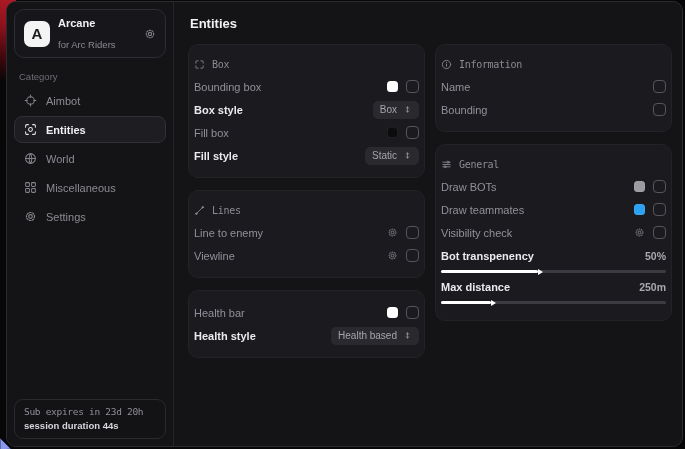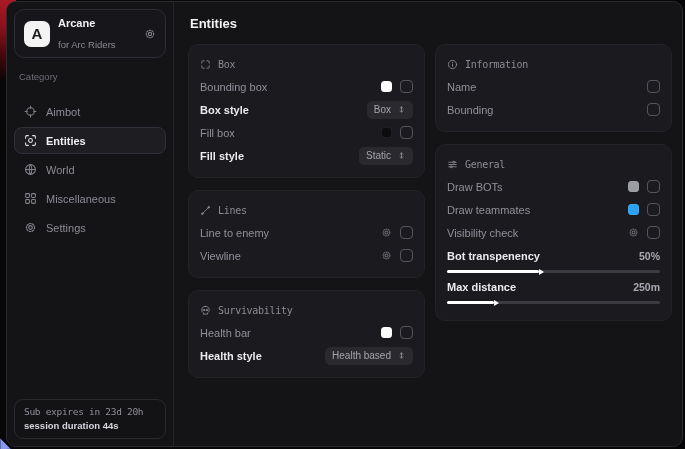--- a/index.html
+++ b/index.html
@@ -28,40 +28,40 @@
     border:1px solid #2d2d34; border-radius:10px; background:#17171b;
   }
   .logo {
     width:26px; height:26px; border-radius:7px; background:#f4f4f5; color:#1b1b1e;
     font-weight:700; font-size:15px; display:flex; align-items:center; justify-content:center;
     flex:0 0 26px;
   }
   .brand-text { flex:1; min-width:0; }
   .brand-title { font-size:11px; font-weight:700; color:#f1f1f3; }
   .brand-sub { font-size:9.5px; color:#8a8a92; margin-top:10px; }
-  .category { font-size:9.5px; color:#6d6d75; margin:13px 5px 16px; }
+  .category { font-size:9.5px; color:#6d6d75; margin:13px 5px 5px; }
   .nav { display:flex; flex-direction:column; gap:2px; }
   .nav-item {
     display:flex; align-items:center; gap:9px; height:27px; padding:0 9px;
     border-radius:8px; color:#8b8b93; font-size:11px; border:1px solid transparent;
     cursor:pointer;
   }
   .nav-item.selected { background:#1d1d22; border-color:#303038; color:#f0f0f2; font-weight:600; }
   .footer-card {
     margin-top:auto; border:1px solid #2a2a31; border-radius:9px;
     padding:6px 9px 7px; background:#131316;
   }
   .footer-line1 { font-family:"DejaVu Sans Mono", monospace; font-size:9.5px; color:#8f8f99; letter-spacing:-0.3px; white-space:nowrap; }
   .footer-line2 { font-size:9.5px; color:#d6d6dc; font-weight:700; margin-top:3px; }
   
   .main { flex:1; padding:11px 13px 12px 14px; overflow:hidden; }
   .main-title { font-size:13px; font-weight:700; color:#f2f2f4; margin:3px 0 0 2px; }
   .columns { display:flex; gap:10px; margin-top:13px; align-items:flex-start; }
   .column { display:flex; flex-direction:column; gap:12px; width:237px; flex:0 0 237px; }
-  .panel { background:#1b1b1f; border:1px solid #222227; border-radius:10px; padding:9px 11px 11px; width:100%; }
+  .panel { background:#1b1b1f; border:1px solid #222227; border-radius:10px; padding:9px 5px 11px; width:100%; }
   .panel-header {
     display:flex; align-items:center; gap:7px; height:20px; color:#8b8b93;
     font-family:"DejaVu Sans Mono", monospace; font-size:10px; letter-spacing:-0.3px;
   }
   .row { display:flex; align-items:center; justify-content:space-between; height:21px; margin-top:2px; }
   .row-label { font-size:11px; color:#90909a; white-space:nowrap; }
   .row-label.bright { color:#ebebee; font-weight:600; }
   .controls { display:flex; align-items:center; gap:8px; }
   .checkbox { width:13px; height:13px; border:1.5px solid #55555d; border-radius:4px; cursor:pointer; }
   .swatch { width:11px; height:11px; border-radius:3.5px; border:1px solid rgba(255,255,255,0.08); cursor:pointer; }
@@ -245,30 +245,20 @@
                   <svg width="11" height="11" viewBox="0 0 24 24" fill="none" stroke="currentColor" stroke-width="2.2" stroke-linecap="round" stroke-linejoin="round">
                     <circle cx="12" cy="12" r="3.3"></circle>
                     <circle cx="12" cy="12" r="7.4" stroke-dasharray="2.7 2.7"></circle>
                   </svg>
                 </span>
                 <span class="checkbox"></span>
               </span>
             </div>
           </div>
           <div class="panel">
-            <div class="panel-header">
-              <span class="icn " style="width:11px;height:11px">
-                <svg width="11" height="11" viewBox="0 0 24 24" fill="none" stroke="currentColor" stroke-width="1.9" stroke-linecap="round" stroke-linejoin="round">
-                  <path d="M12 3a8 8 0 0 0-8 8c0 3 1.6 5 3.5 6.2V20h9v-2.8C18.4 16 20 14 20 11a8 8 0 0 0-8-8z"></path>
-                  <circle cx="9" cy="11" r="1.4" fill="currentColor"></circle>
-                  <circle cx="15" cy="11" r="1.4" fill="currentColor"></circle>
-                </svg>
-              </span>
-              <span>Survivability</span>
-            </div>
             <div class="row">
               <span class="row-label">Health bar</span>
               <span class="controls">
                 <span class="swatch" style="background:#ffffff"></span>
                 <span class="checkbox"></span>
               </span>
             </div>
             <div class="row">
               <span class="row-label bright">Health style</span>
               <span class="dropdown">

